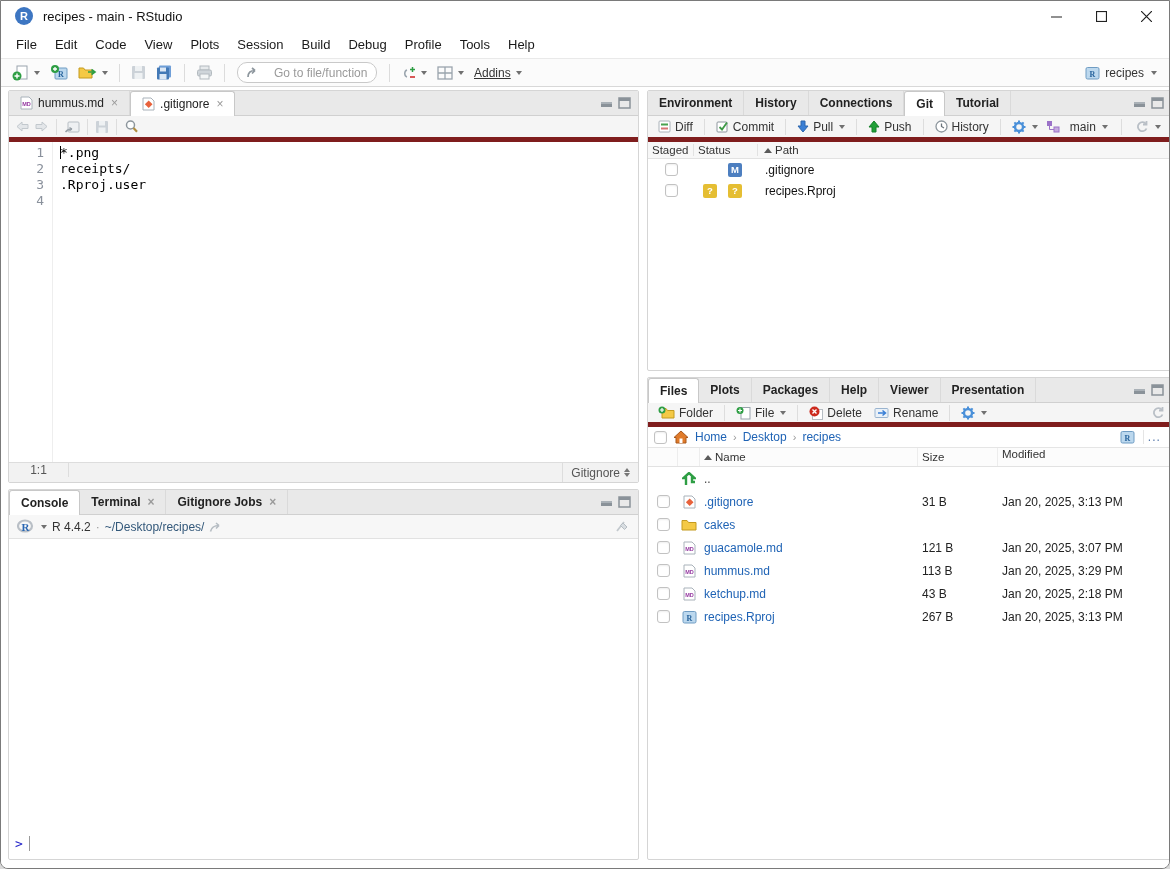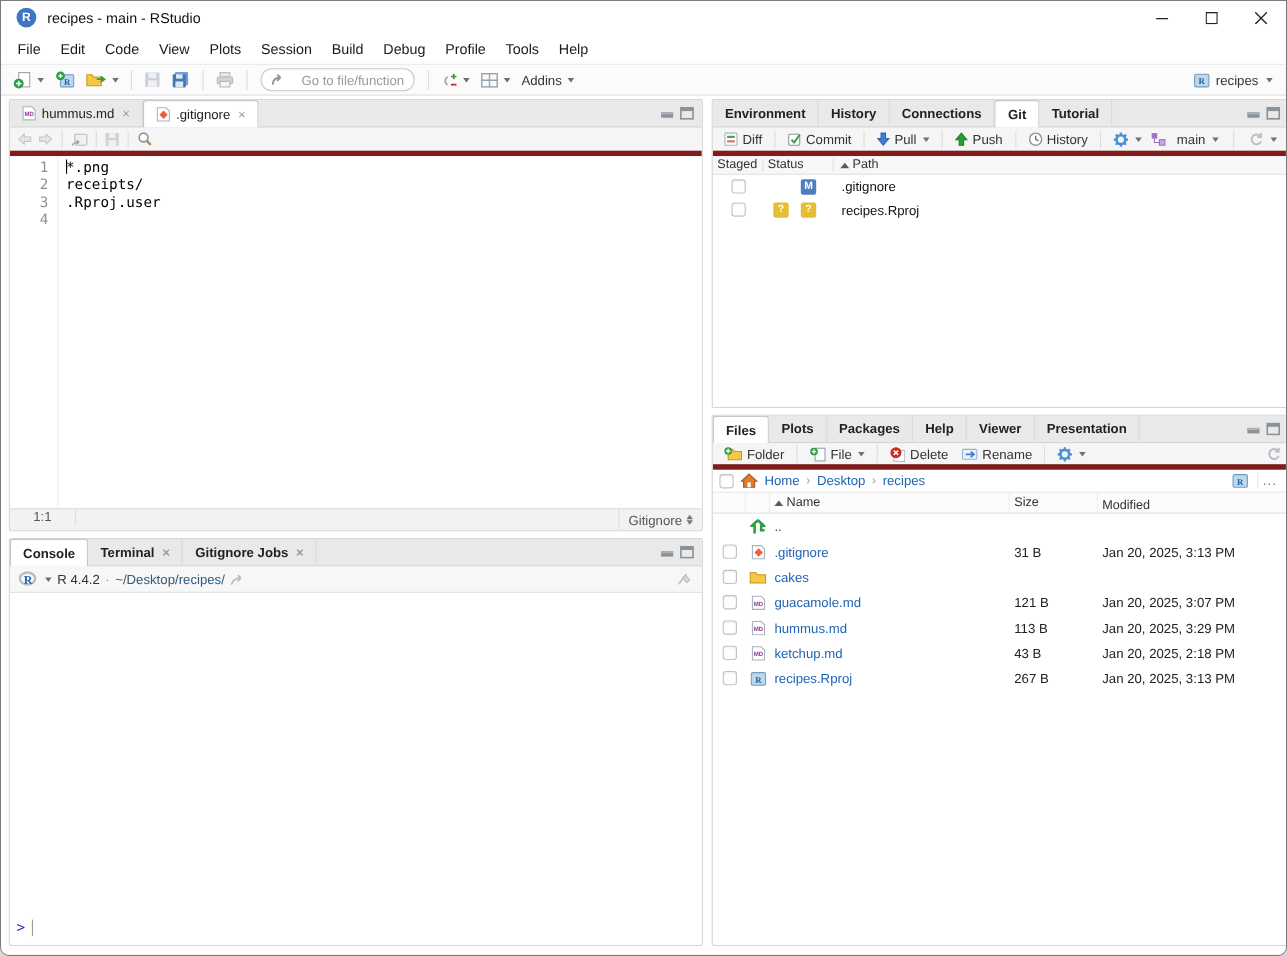--- a/index.html
+++ b/index.html
@@ -93,21 +93,21 @@
   .breadcrumb { height:21px; border-bottom:1px solid #e5e5e5; display:flex; align-items:center; padding:0 6px; gap:6px; font-size:12px; flex:0 0 auto; }
   .crumb { color:#1f63b5; }
   .crumb-sep { color:#999; font-size:11px; }
   .bc-right { margin-left:auto; display:flex; align-items:center; gap:8px; }
   .more-dots { color:#5577aa; font-size:12px; letter-spacing:1px; padding:0 4px; border-left:1px solid #e5e5e5; }
   .files-header { height:19px; background:#fcfcfc; border-bottom:1px solid #e2e2e2; display:flex; align-items:center; font-size:11.5px; color:#333; flex:0 0 auto; }
   .fh-cb { width:30px; border-right:1px solid #ededed; height:100%; }
   .fh-icon { width:22px; height:100%; border-right:1px solid #ededed; }
   .fh-name { width:218px; padding-left:4px; display:flex; align-items:center; gap:3px; height:100%; border-right:1px solid #ededed; }
   .fh-size { width:80px; padding-left:4px; height:100%; border-right:1px solid #ededed; display:flex; align-items:center; }
-  .fh-mod { flex:1; padding-left:4px; display:flex; align-items:flex-end; height:100%; }
+  .fh-mod { flex:1; padding-left:4px; display:flex; align-items:flex-start; height:100%; }
   .file-row { height:23px; display:flex; align-items:center; font-size:12px; }
   .fr-cb { width:30px; display:flex; justify-content:center; }
   .fr-icon { width:22px; display:flex; justify-content:center; }
   .fr-name { width:218px; padding-left:4px; color:#1f63b5; }
   .fr-name.dark { color:#444; }
   .fr-size { width:80px; padding-left:4px; color:#222; }
   .fr-mod { flex:1; padding-left:4px; color:#222; }
 
   svg { display:block; }
   .minmax { display:flex; gap:5px; align-items:center; }
@@ -219,21 +219,21 @@
     </div>
     <div class="tb-btn">
       <svg width="16" height="14">
         <rect x="1" y="1" width="14" height="12" fill="none" stroke="#9aa4ad" stroke-width="1.3"></rect>
         <line x1="8" y1="1" x2="8" y2="13" stroke="#9aa4ad" stroke-width="1.3"></line>
         <line x1="1" y1="7" x2="15" y2="7" stroke="#9aa4ad" stroke-width="1.3"></line>
       </svg>
       <span class="caret"></span>
     </div>
     <div class="tb-btn">
-      <span style="font-size:12px;color:#333;">Addins</span>
+      <span style="font-size:12px;color:#333;text-decoration:underline;">Addins</span>
       <span class="caret"></span>
     </div>
     <div class="project-btn">
       <svg width="15" height="14">
         <rect x="1" y="1.5" width="13" height="11.5" rx="1.5" fill="#bcd8ee" stroke="#6f9cc3"></rect>
         <text x="7.5" y="10.5" font-size="8" fill="#27639c" text-anchor="middle" font-family="Liberation Serif,serif" font-weight="bold">R</text>
       </svg>
       <span>recipes</span>
       <span class="caret"></span>
     </div>

